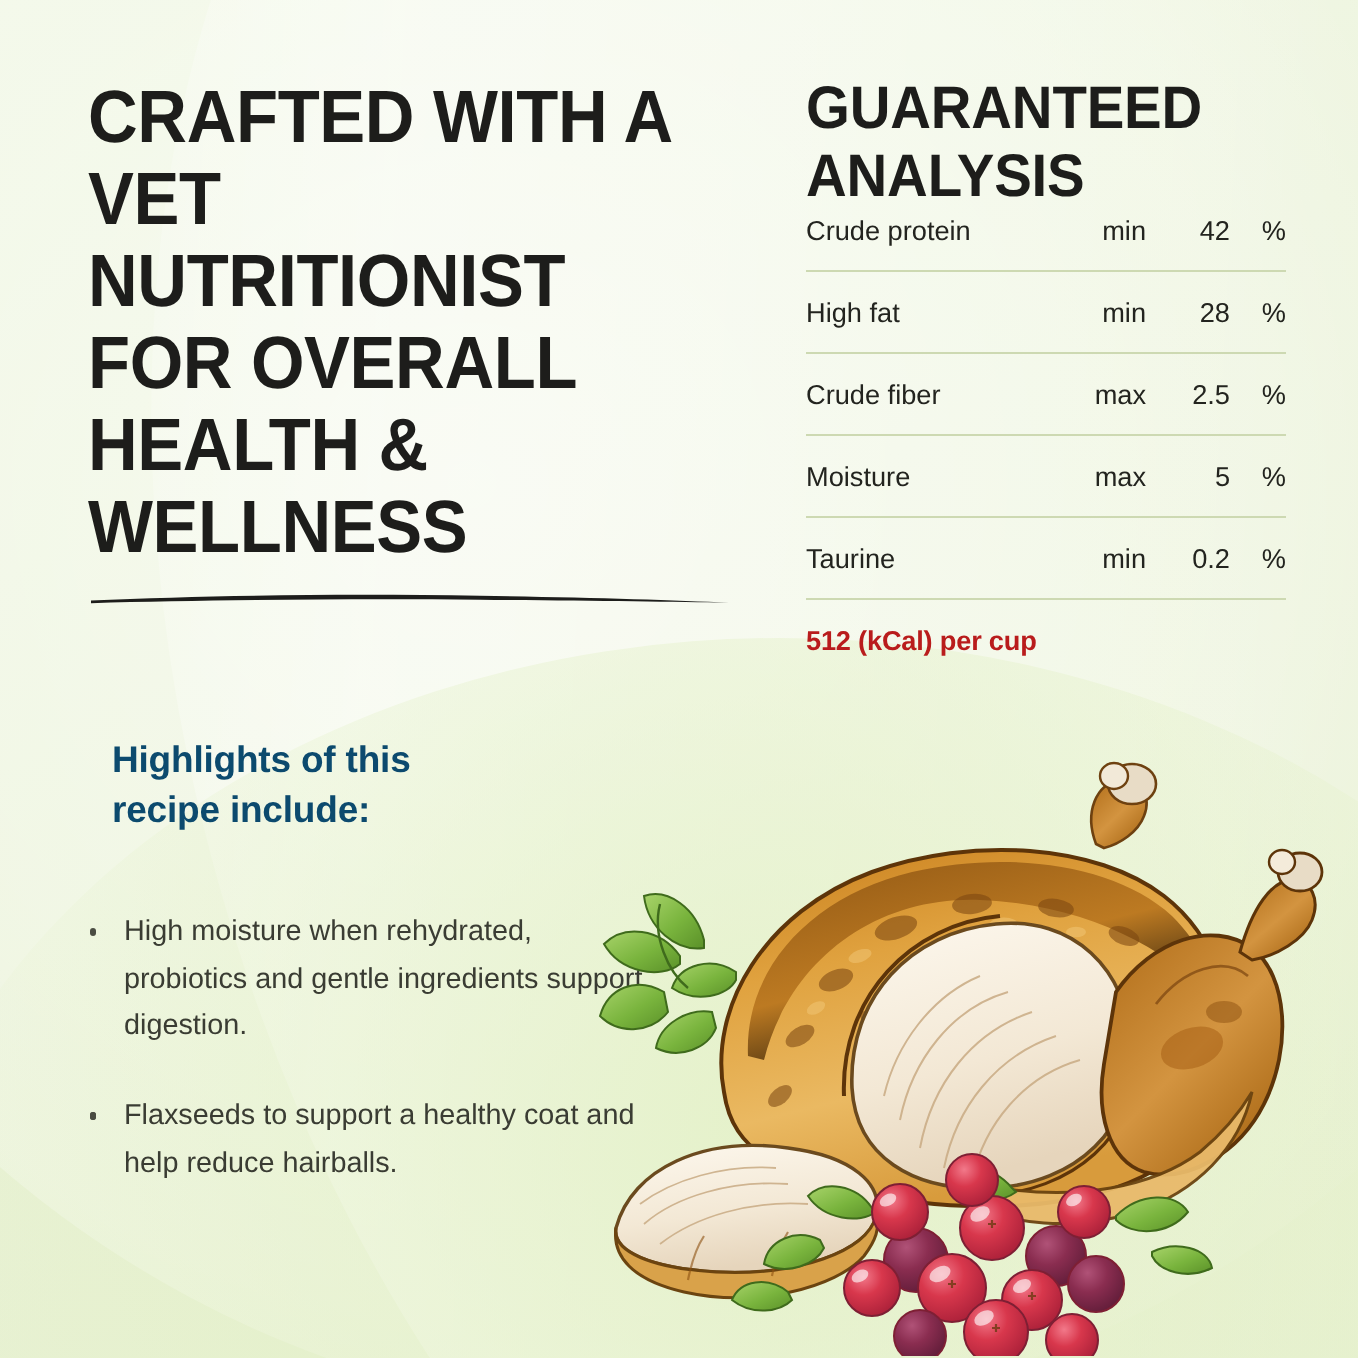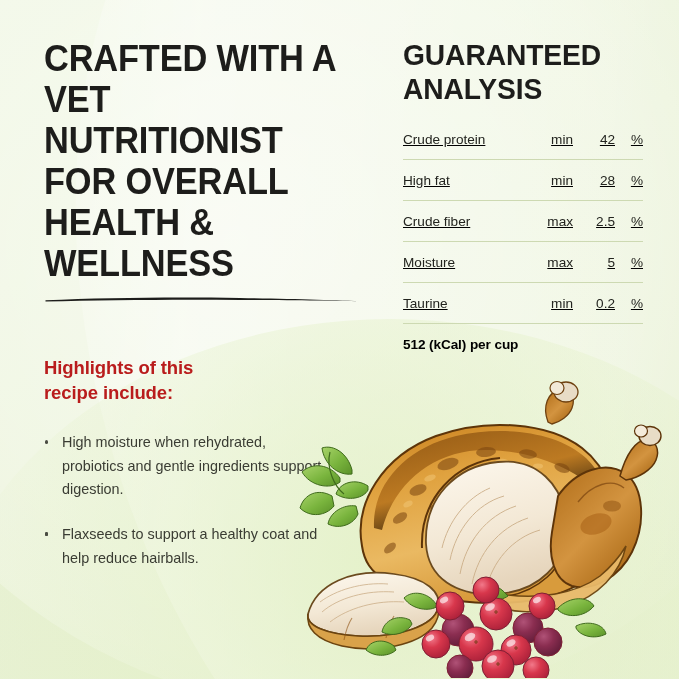--- a/index.html
+++ b/index.html
@@ -85,26 +85,26 @@
   }
 
   .rule-wrap {
     margin-top: 12px;
     width: 322px;
     height: 8px;
   }
   .rule-wrap svg { display: block; }
 
   .sub-head {
-    margin: 0;
+    margin: 12px;
     padding-top: 52px;
     font-size: 18.5px;
     font-weight: 700;
     line-height: 1.32;
-    color: #b91c1c;
+    color: #0c4a6e;
     letter-spacing: -0.1px;
   }
 
   .bullets {
     margin: 0;
     padding: 26px 0 0 0;
     list-style: none;
   }
   .bullet {
     position: relative;
@@ -140,43 +140,41 @@
     font-size: 30px;
     line-height: 1.13;
     color: #1d1d1b;
     text-transform: uppercase;
     letter-spacing: -0.1px;
     transform: scaleX(0.94);
     transform-origin: left top;
   }
 
   .ga-table {
-    margin-top: 24px;
     width: 240px;
     border-collapse: collapse;
-    text-decoration: underline;
   }
   .ga-table tr.ga-row td {
     border-bottom: 1px solid #cdd9b2;
     padding: 13px 0 12px 0;
     font-size: 13.6px;
     color: #23241f;
     white-space: nowrap;
   }
   .ga-table tr.ga-row:first-child td { padding-top: 2px; }
   .c-name  { text-align: left; }
   .c-limit { text-align: right;  width: 56px; color: #3a3c33; }
   .c-value { text-align: right; width: 42px; font-weight: 500; }
   .c-unit  { text-align: right; width: 22px; padding-left: 6px !important; }
 
   .kcal {
     padding-top: 13px;
     font-size: 13.6px;
     font-weight: 700;
-    color: #000000;
+    color: #b91c1c;
     letter-spacing: -0.1px;
   }
 
   
   .turkey {
     position: absolute;
     left: 290px;
     top: 378px;
     width: 400px;
     height: 300px;

